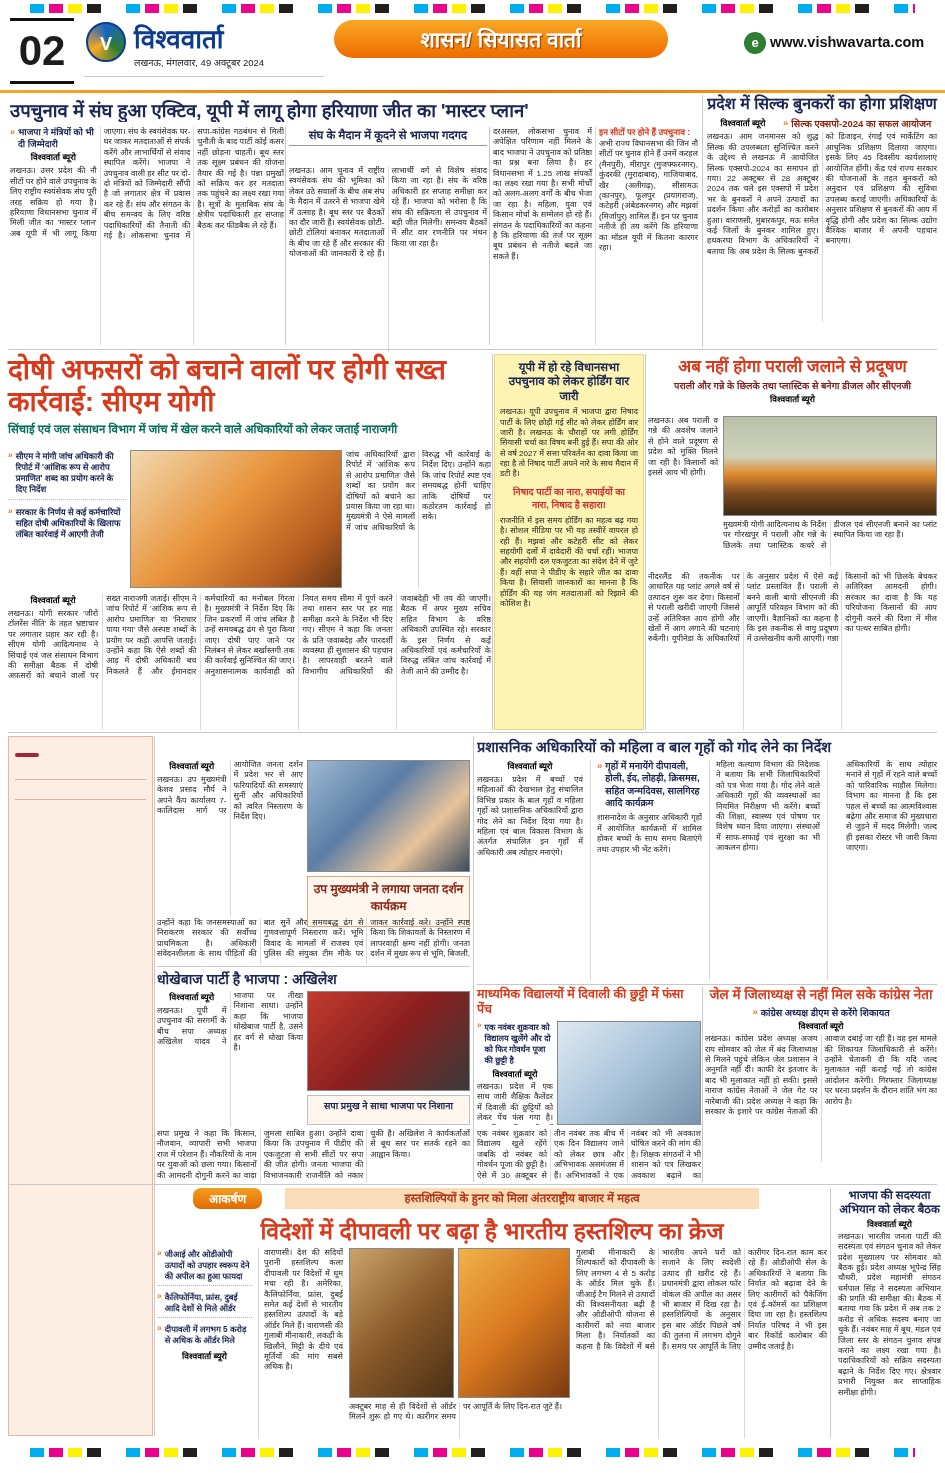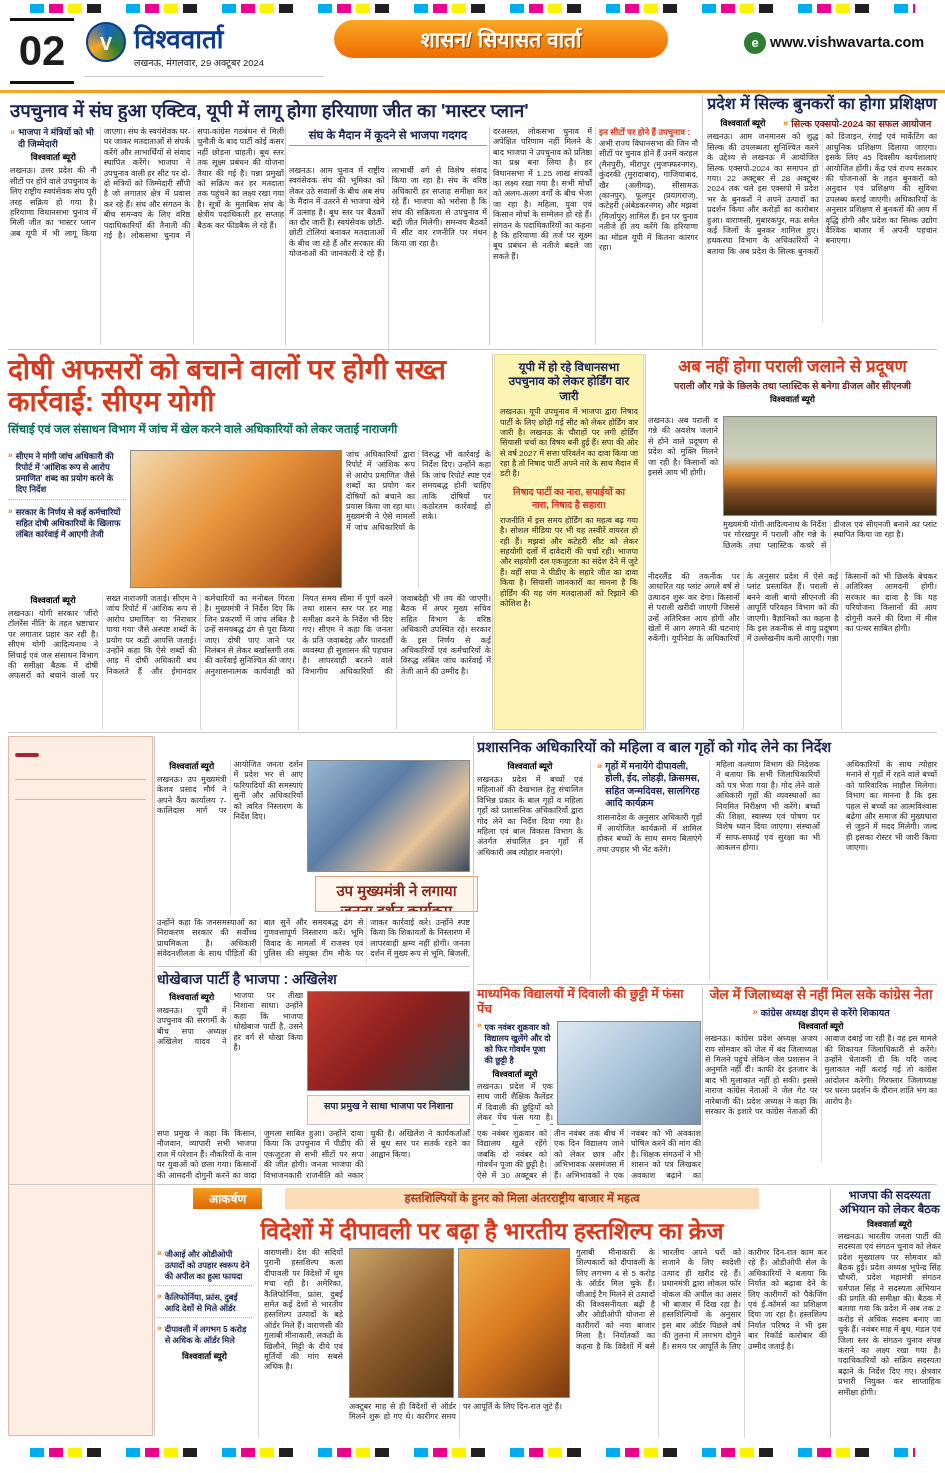--- a/index.html
+++ b/index.html
@@ -25,21 +25,21 @@
 </style>
 </head>
 <body>
 
 <div class="page">
 
   <div class="abs cmyk" style="left:30px;top:4px;width:885px;height:9px"></div>
   <div class="abs" style="left:10px;top:18px;width:64px;height:66px;font-size:42px;font-weight:bold;text-align:center;line-height:60px;border-top:3px solid #111;border-bottom:3px solid #111">02</div>
   <div class="abs" style="left:86px;top:22px;width:40px;height:40px;border-radius:50%;background:conic-gradient(#1565c0,#2e7d32,#f9a825,#1565c0);color:#fff;font-weight:bold;text-align:center;line-height:40px;font-size:18px;border:2px solid #0d3b8e">V</div>
   <div class="abs" style="left:134px;top:20px;font-size:26px;font-weight:bold;color:#0d3b8e">विश्ववार्ता</div>
-  <div class="abs" style="left:134px;top:56px;font-size:9.5px;color:#222">लखनऊ, मंगलवार, 29 अक्टूबर 2024</div>
+  <div class="abs" style="left:134px;top:56px;font-size:9.5px;color:#222">लखनऊ, मंगलवार, 49 अक्टूबर 2024</div>
   <div class="abs hr" style="left:84px;top:76px;width:240px"></div>
   <div class="abs" style="left:334px;top:20px;width:334px;height:38px;border-radius:19px;background:linear-gradient(180deg,#f9a825,#ef6c00);display:flex;align-items:center;justify-content:center">
     <span style="color:#fff;font-weight:bold;font-size:21px;text-shadow:1px 1px 1px #8a3c00">शासन/ सियासत वार्ता</span>
   </div>
   <div class="abs" style="left:744px;top:32px;width:22px;height:22px;border-radius:50%;background:#2e7d32;color:#fff;font-weight:bold;font-size:13px;text-align:center;line-height:22px">e</div>
   <div class="abs" style="left:770px;top:34px;font-size:14.5px;font-weight:bold;color:#111">www.vishwavarta.com</div>
   <div class="abs" style="left:0;top:90px;width:945px;height:3px;background:linear-gradient(90deg,#f9a825,#ef6c00,#f9a825)"></div>
 
   <div class="abs hl-d nowrap" style="left:10px;top:97px;width:690px;font-size:18.5px">उपचुनाव में संघ हुआ एक्टिव, यूपी में लागू होगा हरियाणा जीत का 'मास्टर प्लान'</div>
 
@@ -143,21 +143,21 @@
   </div>
 
   <div class="abs vr" style="left:154px;top:736px;height:700px"></div>
 
   <div class="abs" style="left:157px;top:736px;width:313px;height:228px">
     <div class="abs bt c2" style="left:0;top:24px;width:146px;height:156px">
       <div class="by">विश्ववार्ता ब्यूरो</div>
       <div>लखनऊ। उप मुख्यमंत्री केशव प्रसाद मौर्य ने अपने कैंप कार्यालय 7-कालिदास मार्ग पर आयोजित जनता दर्शन में प्रदेश भर से आए फरियादियों की समस्याएं सुनीं और अधिकारियों को त्वरित निस्तारण के निर्देश दिए।</div>
     </div>
     <div class="abs ph" style="left:150px;top:24px;width:163px;height:112px;background:linear-gradient(135deg,#9db8d2,#5b7ea6 40%,#e8c49a 70%,#3b4a5e)"></div>
-    <div class="abs cap" style="left:158px;top:140px;width:163px;height:36px;font-size:15px;color:#8e2413;padding:3px">उप मुख्यमंत्री ने लगाया जनता दर्शन कार्यक्रम</div>
+    <div class="abs cap" style="left:150px;top:140px;width:163px;height:51px;font-size:12px;color:#8e2413;padding:3px">उप मुख्यमंत्री ने लगाया जनता दर्शन कार्यक्रम</div>
     <div class="abs bt c3" style="left:0;top:182px;width:313px;height:46px">उन्होंने कहा कि जनसमस्याओं का निराकरण सरकार की सर्वोच्च प्राथमिकता है। अधिकारी संवेदनशीलता के साथ पीड़ितों की बात सुनें और समयबद्ध ढंग से गुणवत्तापूर्ण निस्तारण करें। भूमि विवाद के मामलों में राजस्व एवं पुलिस की संयुक्त टीम मौके पर जाकर कार्रवाई करे। उन्होंने स्पष्ट किया कि शिकायतों के निस्तारण में लापरवाही क्षम्य नहीं होगी। जनता दर्शन में मुख्य रूप से भूमि, बिजली, सड़क एवं पेंशन से जुड़ी शिकायतें आईं।</div>
   </div>
 
   <div class="abs hr" style="left:157px;top:966px;width:313px"></div>
 
   <div class="abs" style="left:157px;top:969px;width:313px;height:213px">
     <div class="hl-d nowrap" style="font-size:14px">धोखेबाज पार्टी है भाजपा : अखिलेश</div>
     <div class="abs bt c2" style="left:0;top:22px;width:146px;height:136px">
       <div class="by">विश्ववार्ता ब्यूरो</div>
       <div>लखनऊ। यूपी में उपचुनाव की सरगर्मी के बीच सपा अध्यक्ष अखिलेश यादव ने भाजपा पर तीखा निशाना साधा। उन्होंने कहा कि भाजपा धोखेबाज पार्टी है, उसने हर वर्ग से धोखा किया है।</div>
@@ -210,21 +210,21 @@
       <span class="chev">»</span>
       <span>कांग्रेस अध्यक्ष डीएम से करेंगे शिकायत</span>
     </div>
     <div class="by">विश्ववार्ता ब्यूरो</div>
     <div class="bt c2" style="height:128px">लखनऊ। कांग्रेस प्रदेश अध्यक्ष अजय राय सोमवार को जेल में बंद जिलाध्यक्ष से मिलने पहुंचे लेकिन जेल प्रशासन ने अनुमति नहीं दी। काफी देर इंतजार के बाद भी मुलाकात नहीं हो सकी। इससे नाराज कांग्रेस नेताओं ने जेल गेट पर नारेबाजी की। प्रदेश अध्यक्ष ने कहा कि सरकार के इशारे पर कांग्रेस नेताओं की आवाज दबाई जा रही है। वह इस मामले की शिकायत जिलाधिकारी से करेंगे। उन्होंने चेतावनी दी कि यदि जल्द मुलाकात नहीं कराई गई तो कांग्रेस आंदोलन करेगी। गिरफ्तार जिलाध्यक्ष पर धरना प्रदर्शन के दौरान शांति भंग का आरोप है।</div>
   </div>
 
   <div class="abs hr" style="left:8px;top:1184px;width:929px"></div>
 
   <div class="abs" style="left:157px;top:1188px;width:670px;height:250px">
-    <div style="position:absolute;left:36px;top:0;background:linear-gradient(180deg,#f59d22,#e06a00);color:#fff;font-weight:bold;font-size:12px;padding:2px 16px;border-radius:0">आकर्षण</div>
+    <div style="position:absolute;left:36px;top:0;background:linear-gradient(180deg,#f59d22,#e06a00);color:#fff;font-weight:bold;font-size:12px;padding:2px 16px;border-radius:8px">आकर्षण</div>
     <div style="position:absolute;left:128px;top:0;width:474px;height:21px;background:#fbdcb8;color:#b03616;font-weight:bold;font-size:11.5px;text-align:center;line-height:21px;overflow:hidden">हस्तशिल्पियों के हुनर को मिला अंतरराष्ट्रीय बाजार में महत्व</div>
     <div class="hl-r nowrap" style="position:absolute;left:0;top:26px;width:670px;font-size:23px;text-align:center">विदेशों में दीपावली पर बढ़ा है भारतीय हस्तशिल्प का क्रेज</div>
 
     <div class="abs" style="left:0;top:60px;width:95px;height:190px;overflow:hidden">
       <div class="bl" style="font-size:8.3px;margin-bottom:5px;border-bottom:1px dotted #caa;padding-bottom:4px">
         <span class="chev">»</span>
         <span>जीआई और ओडीओपी उत्पादों को उपहार स्वरूप देने की अपील का हुआ फायदा</span>
       </div>
       <div class="bl" style="font-size:8.3px;margin-bottom:5px;border-bottom:1px dotted #caa;padding-bottom:4px">
         <span class="chev">»</span>

